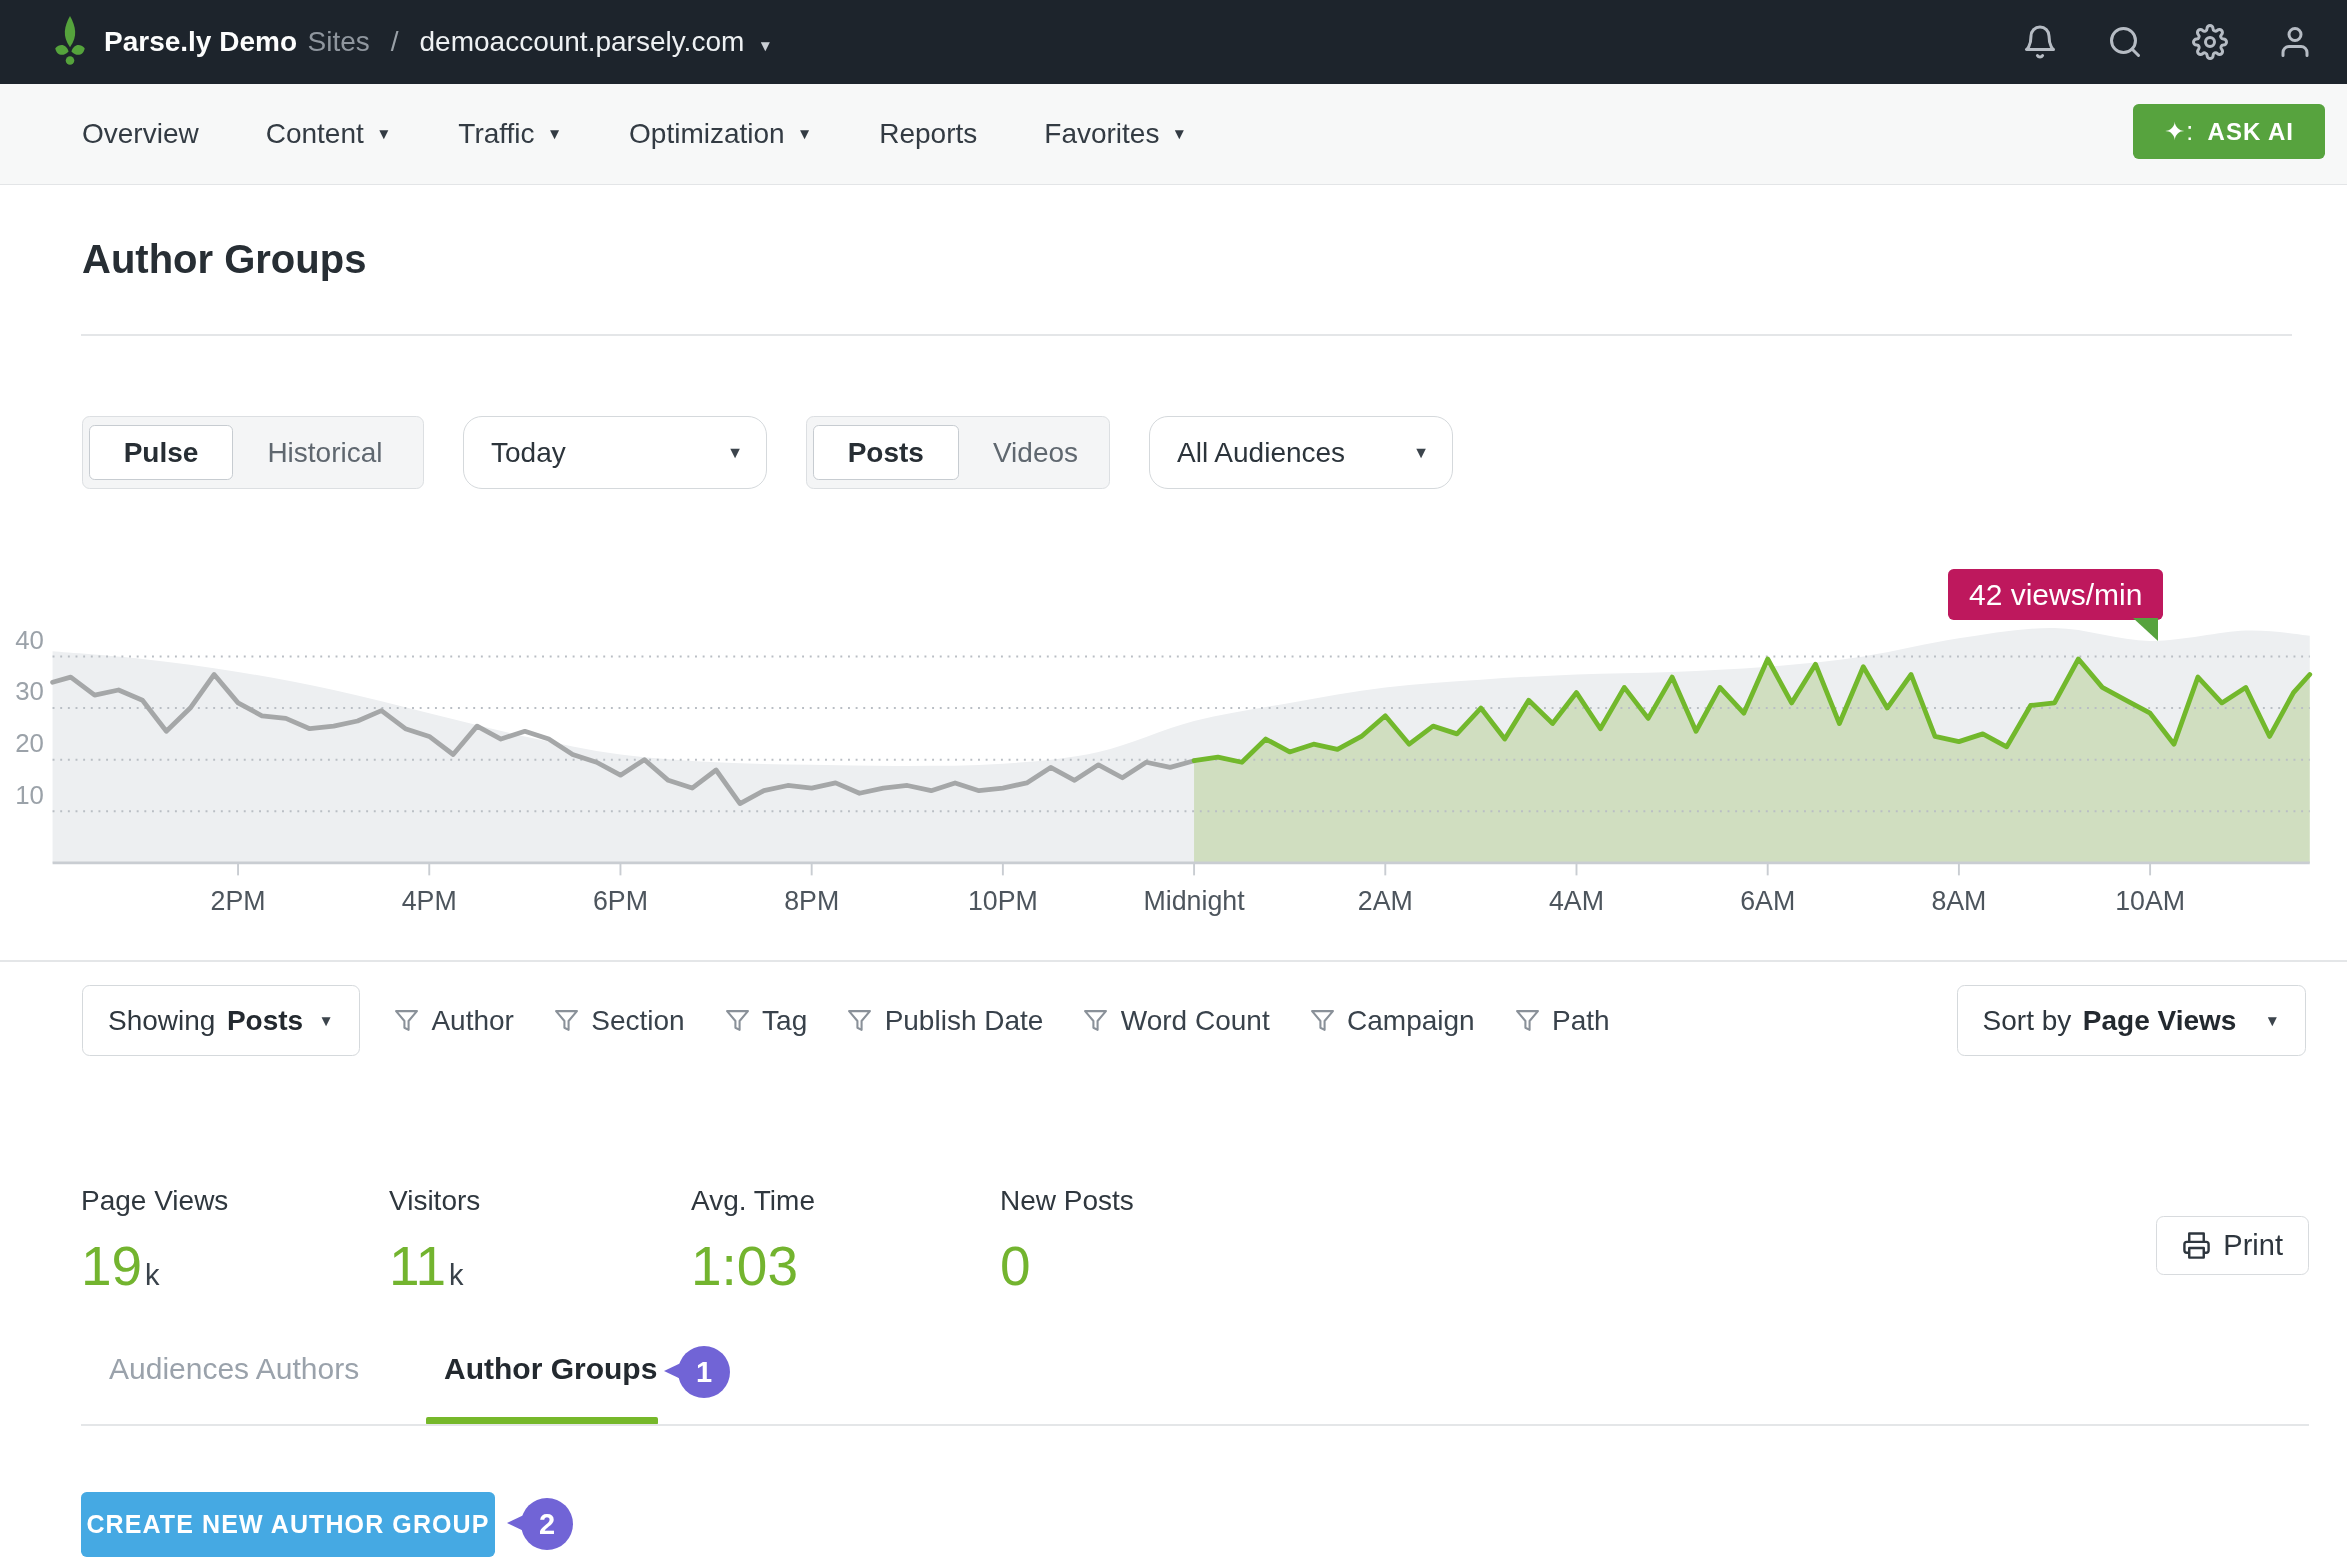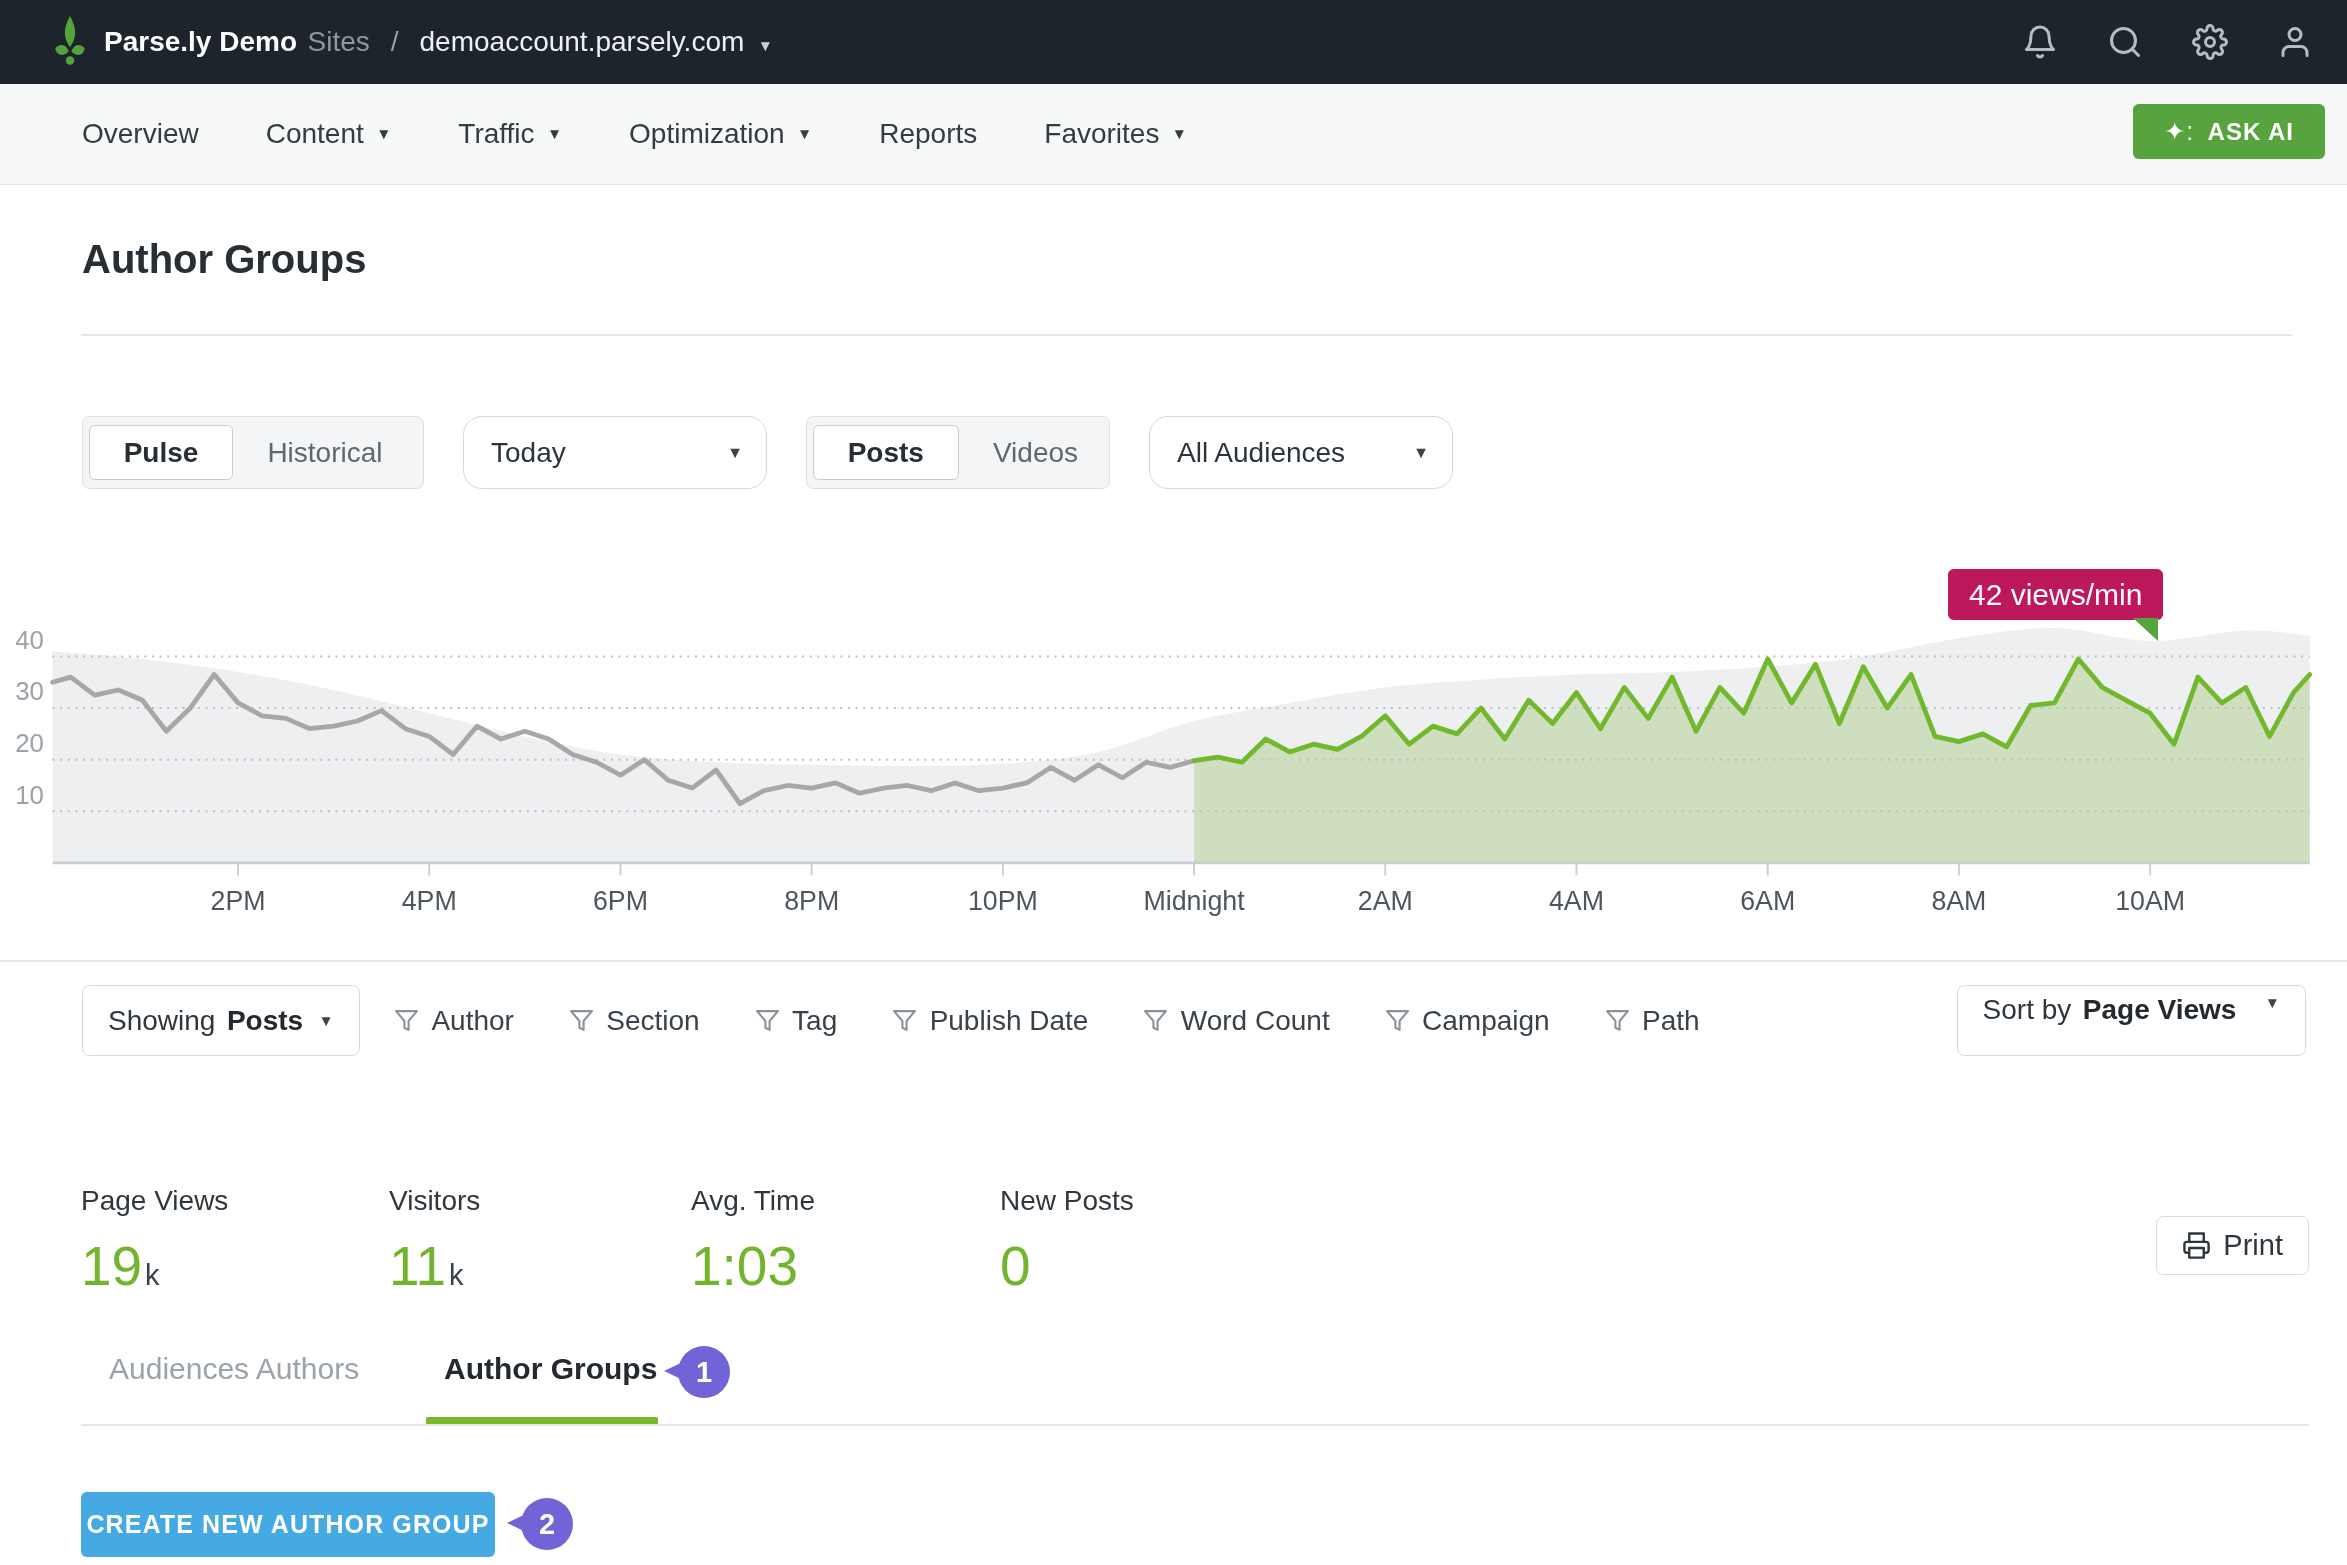--- a/index.html
+++ b/index.html
@@ -49,24 +49,24 @@
   .chart-tooltip { position:absolute; left:1948px; top:34px; background:#be185d; color:#fff; font-size:30px; padding:8.6px 21px; border-radius:5.7px; }
   .chart-tooltip .tail { position:absolute; right:5.7px; bottom:-21px; width:0; height:0; border-top:23px solid #57a33e; border-left:25px solid transparent; }
   .divider-chart { left:0; top:960px; width:2348px; }
 
   
   .filterbar { position:absolute; left:0; top:985px; width:2348px; height:73px; }
   .showing-btn { position:absolute; left:82px; top:0; height:71px; background:#fff; border:1.9px solid #d5d9dc; border-radius:7.6px; display:flex; align-items:center; gap:11.5px; padding:0 25px; cursor:pointer; }
   .showing-btn .pfx { font-size:28px; color:#2f373e; }
   .showing-btn .val { font-size:28px; color:#23292f; font-weight:700; }
   .showing-btn .sel-caret { font-size:15.3px; color:#3c444c; margin-left:3.8px; }
-  .filter-list { position:absolute; left:394px; top:0; height:71px; display:flex; align-items:center; gap:55px; list-style:none; }
+  .filter-list { position:absolute; left:394px; top:0; height:71px; display:flex; align-items:center; gap:40px; list-style:none; }
   .filter-item { display:flex; align-items:center; gap:12.4px; cursor:pointer; white-space:nowrap; }
   .filter-item span { font-size:28px; color:#39424b; }
-  .sort-btn { position:absolute; right:42px; top:0; height:71px; background:#fff; border:1.9px solid #d5d9dc; border-radius:7.6px; display:flex; align-items:flex-start; gap:11.5px; padding:8px 25px; cursor:pointer; }
+  .sort-btn { position:absolute; right:42px; top:0; height:71px; background:#fff; border:1.9px solid #d5d9dc; border-radius:7.6px; display:flex; align-items:center; gap:11.5px; padding:8px 25px; cursor:pointer; }
   .sort-btn .pfx { font-size:28px; color:#2f373e; }
   .sort-btn .val { font-size:28px; color:#23292f; font-weight:700; }
   .sort-btn .sel-caret { font-size:15.3px; color:#3c444c; margin-left:17px; }
 
   
   .metric { position:absolute; top:1185px; }
   .metric .m-label { font-size:28px; color:#2f373e; }
   .metric .m-value { display:flex; align-items:baseline; margin-top:17px; }
   .metric .m-num { font-size:55px; color:#73b42f; }
   .metric .m-suffix { font-size:29px; color:#39424a; margin-left:2.9px; }

